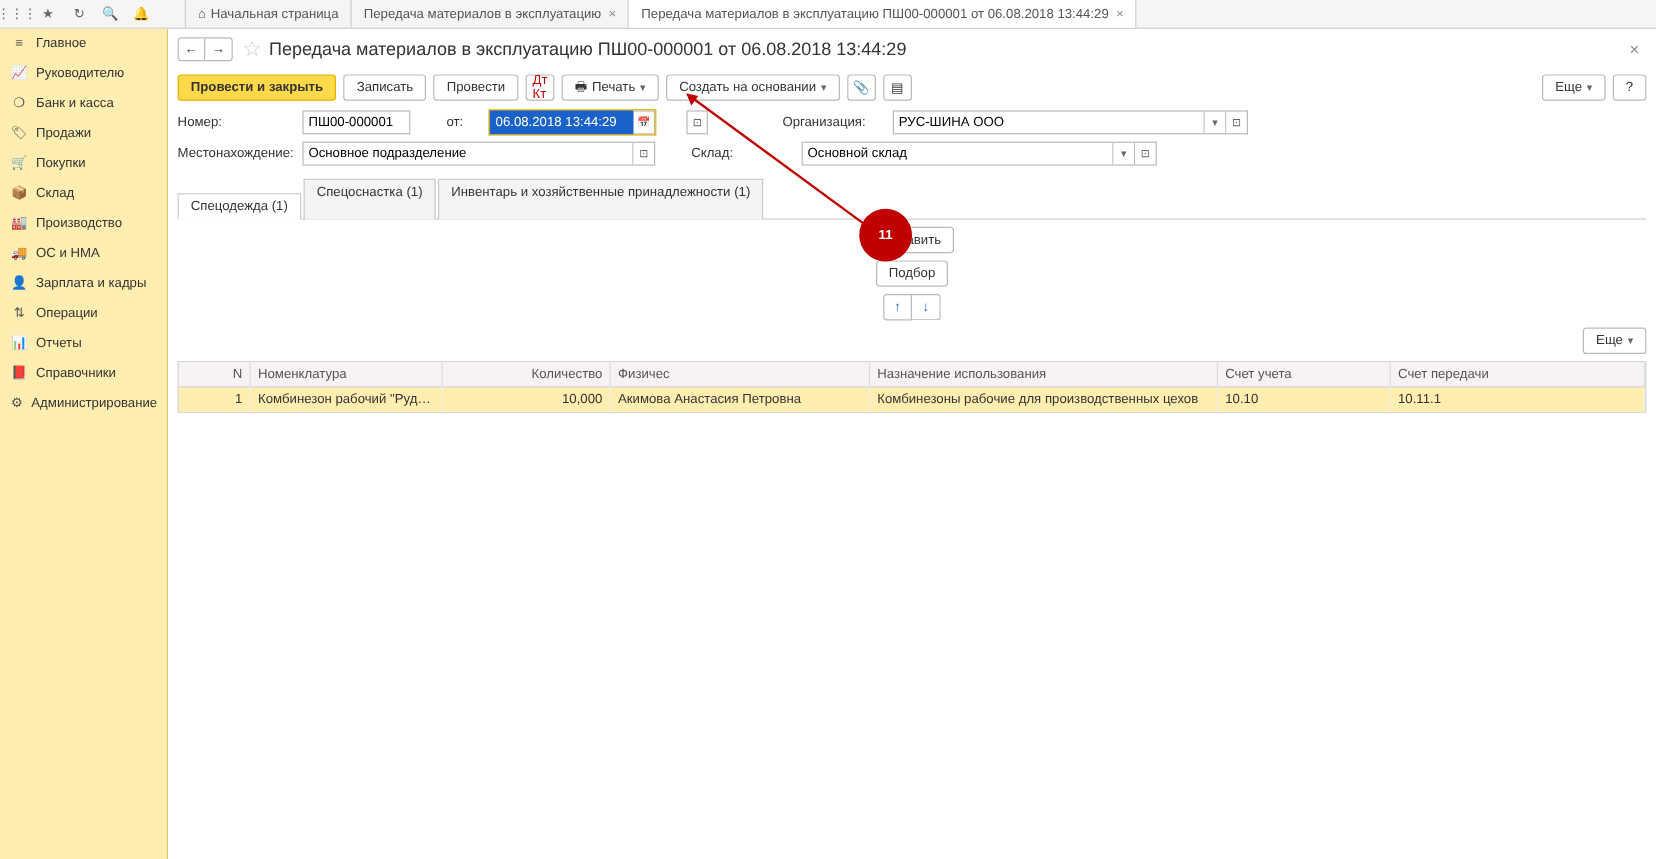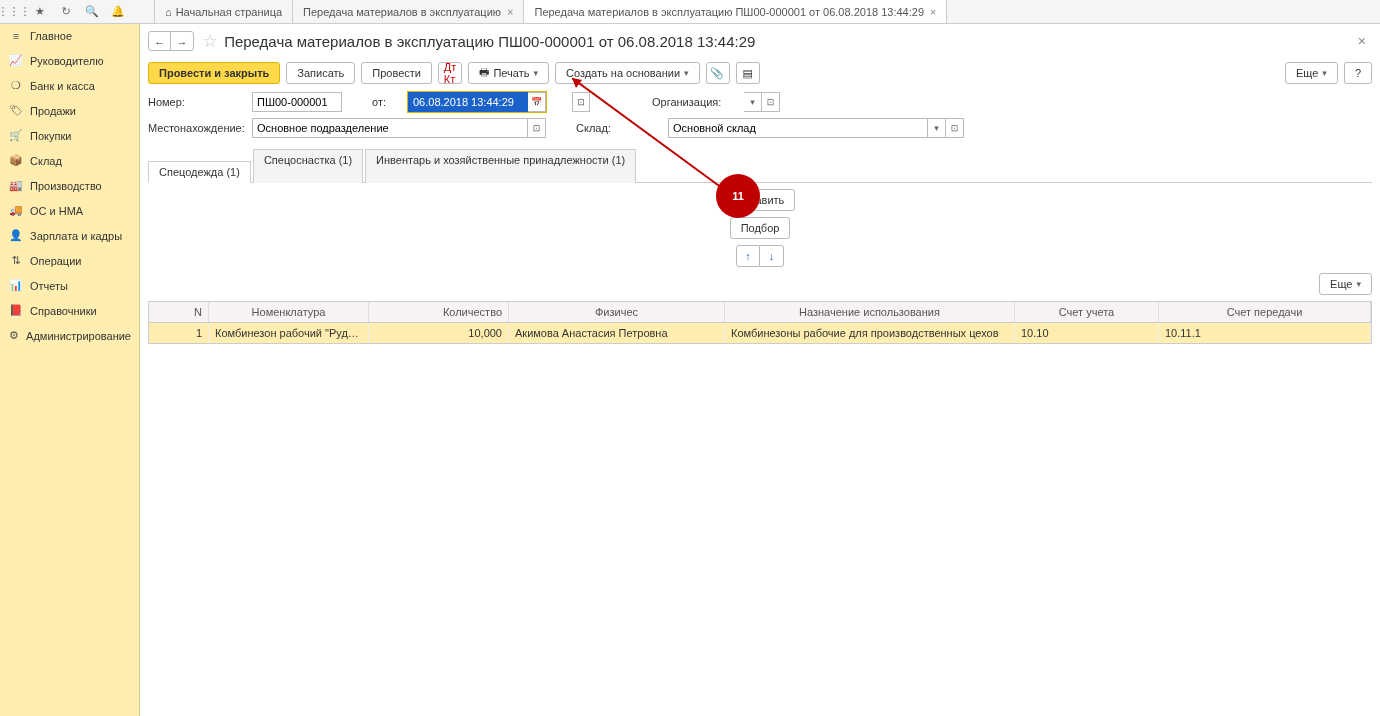--- a/index.html
+++ b/index.html
@@ -43,21 +43,21 @@
 .mini-btn { width: 18px; height: 20px; border: 1px solid #bbb; border-left: none; display: flex; align-items: center; justify-content: center; cursor: pointer; font-size: 9px; color: #666; background: #fff; }
 .subtabs { display: flex; border-bottom: 1px solid #ccc; margin: 0 8px; }
 .subtab { border: 1px solid #ccc; border-bottom: none; padding: 4px 10px; margin-right: 2px; background: #f4f4f4; cursor: pointer; position: relative; top: 1px; }
 .subtab.active { background: #fff; border-bottom: 1px solid #fff; margin-top: 12px; }
 .subtoolbar { display: flex; align-items: center; padding: 6px 8px; gap: 6px; flex-direction: column; }
 .arrow-btns { display: flex; }
 .arrow-btns .btn-ic:first-child { border-radius: 3px 0 0 3px; }
 .arrow-btns .btn-ic:last-child { border-radius: 0 3px 3px 0; border-left: none; }
 .table { margin: 0 8px; border: 1px solid #ccc; }
 .table-header { display: flex; background: #f7f2f5; border-bottom: 1px solid #ccc; }
-.th { padding: 4px 6px; border-right: 1px solid #ddd; color: #555; text-align: center; }
+.th { padding: 4px 6px; border-right: 1px solid #ddd; color: #555; }
 .table-row { display: flex; background: #ffeeb0; }
 .td { padding: 4px 6px; border-right: 1px solid #eee; color: #333; white-space: nowrap; overflow: hidden; text-overflow: ellipsis; }
 .c-n { width: 60px; text-align: right; }
 .c-nom { width: 160px; }
 .c-qty { width: 140px; text-align: right; }
 .c-phys { width: 216px; }
 .c-purp { width: 290px; }
 .c-acc { width: 144px; }
 .c-tacc { flex: 1; }
 .annotation { position: absolute; width: 44px; height: 44px; border-radius: 50%; background: #c00000; color: #fff; display: flex; align-items: center; justify-content: center; font-size: 18px; font-weight: bold; left: 576px; top: 150px; z-index: 10; }
@@ -194,20 +194,21 @@
           <span class="lbl w1">Номер:</span>
           <input class="inp" style="width: 90px;" value="ПШ00-000001">
           <span class="lbl" style="margin-left:8px;">от:</span>
           <div class="field-wrap highlight">
             <input class="inp selected" style="width: 120px;" value="06.08.2018 13:44:29">
             <div class="mini-btn">📅</div>
           </div>
           <div class="mini-btn" style="border-left:1px solid #bbb;margin-left:4px;">⊡</div>
           <span class="lbl" style="margin-left:40px;width:70px;">Организация:</span>
           <div class="field-wrap">
+            <input class="inp" style="width: 260px;" value="РУС-ШИНА ООО">
             <div class="mini-btn">▾</div>
             <div class="mini-btn">⊡</div>
           </div>
         </div>
         <div class="form-row">
           <span class="lbl w2">Местонахождение:</span>
           <div class="field-wrap">
             <input class="inp" style="width: 276px;" value="Основное подразделение">
             <div class="mini-btn">⊡</div>
           </div>

